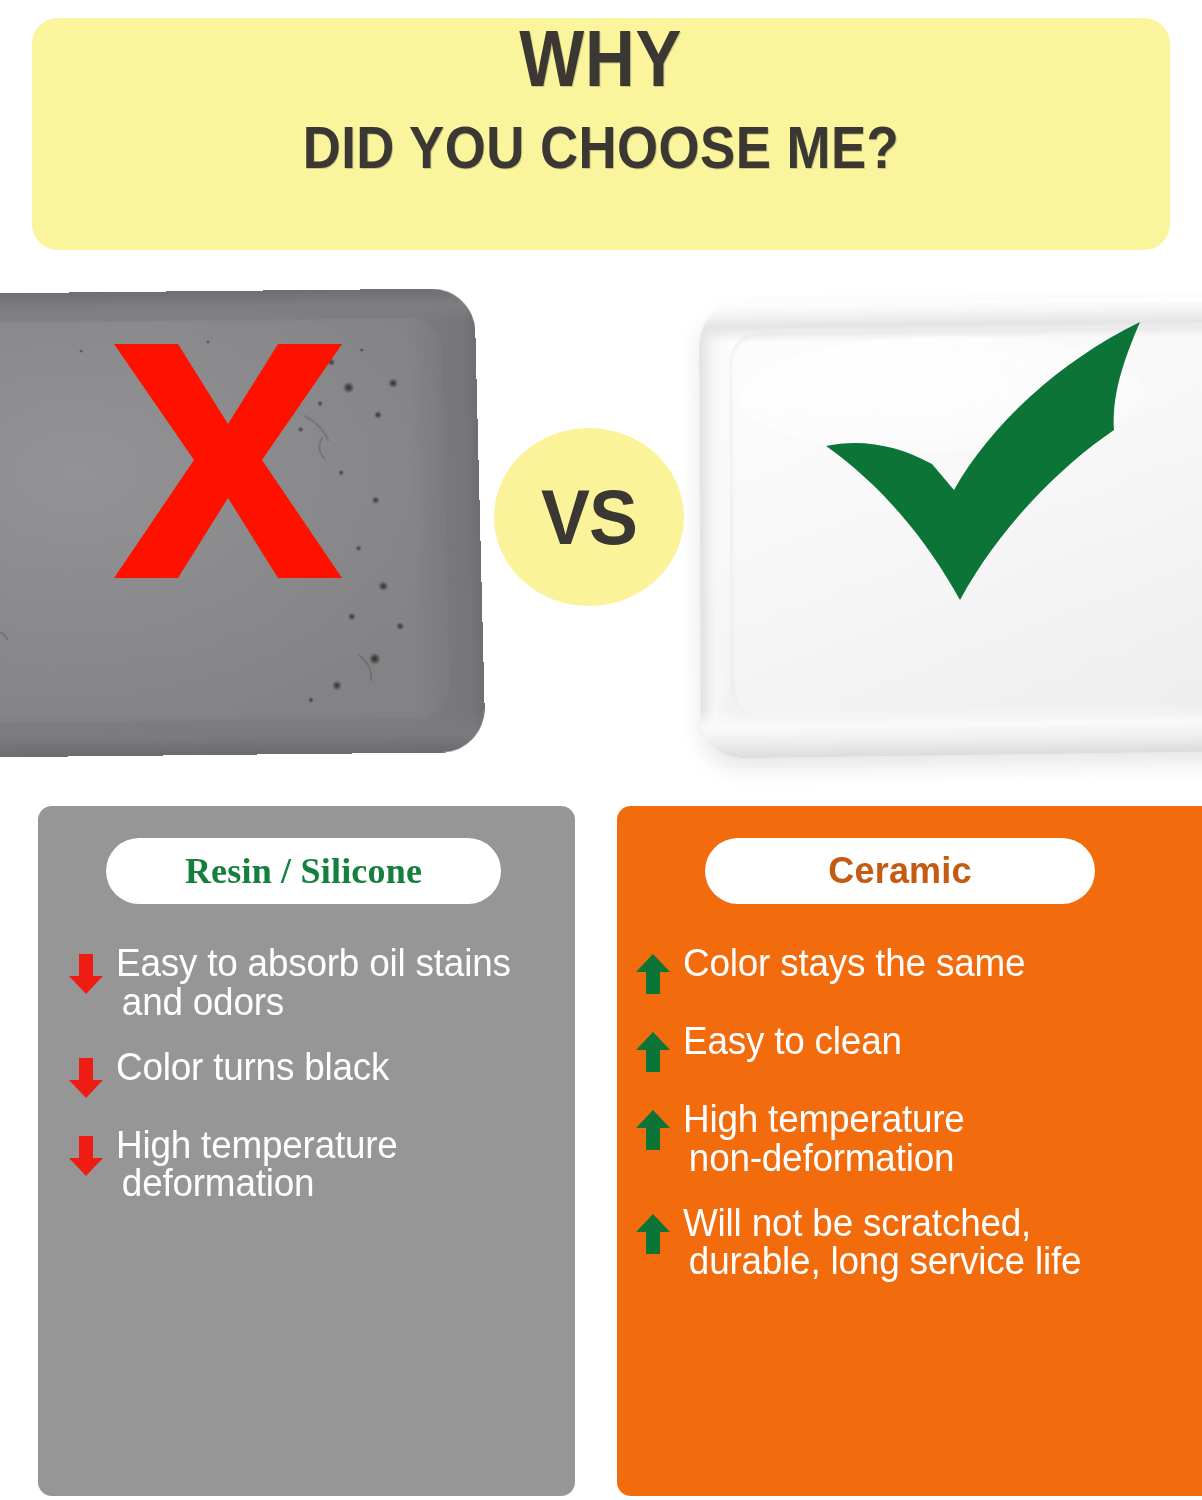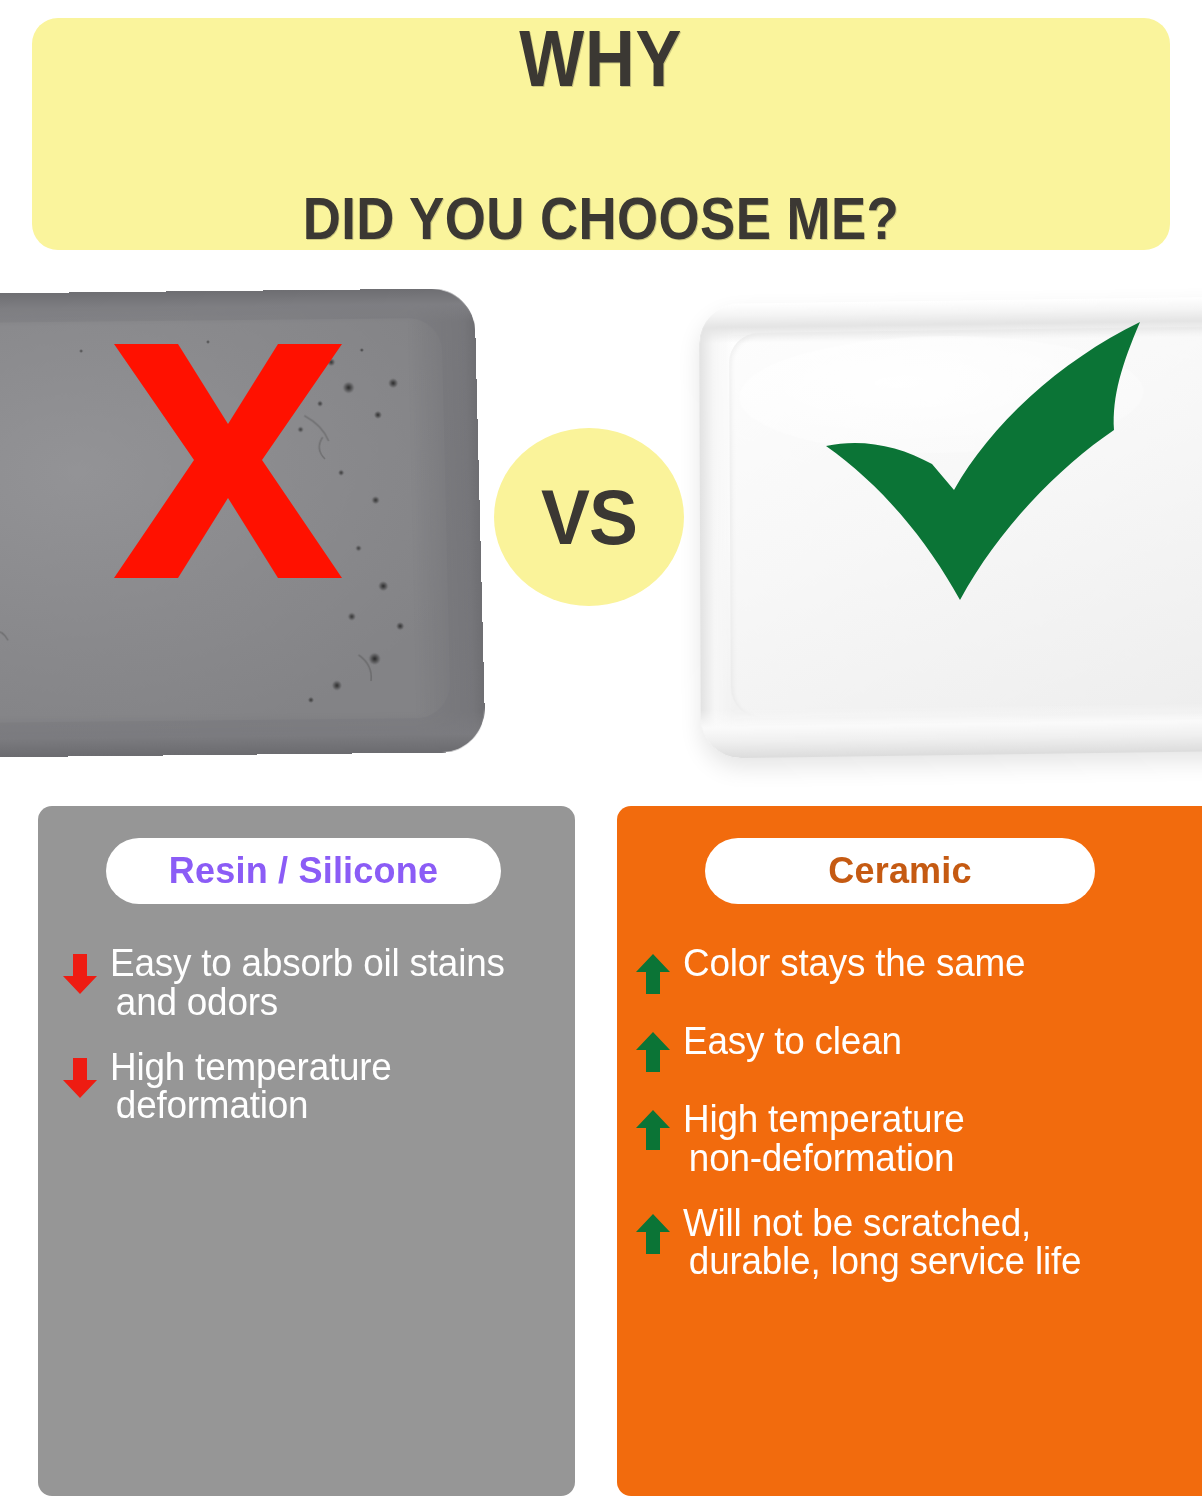--- a/index.html
+++ b/index.html
@@ -24,21 +24,21 @@
     position: absolute;
     left: 32px;
     top: 18px;
     width: 1138px;
     height: 232px;
     background: #FAF49C;
     border-radius: 26px;
     display: flex;
     flex-direction: column;
     align-items: center;
-    justify-content: space-between;
+    justify-content: flex-start;
   }
   .banner-line1 {
     font-size: 80px;
     font-weight: bold;
     color: #3B3833;
     letter-spacing: 1px;
     line-height: 1.02;
     transform: scaleX(0.86);
     text-shadow: 1px 1px 0 rgba(0,0,0,0.18);
   }
@@ -249,37 +249,37 @@
   }
   .pill-right {
     left: 88px;
     width: 390px;
   }
   .pill-label {
     font-size: 36px;
     font-weight: bold;
     letter-spacing: 0.2px;
   }
-  .pill-left .pill-label { color: #8b5cf6; }
+  .pill-left .pill-label { color: #15803d; font-family: Liberation Serif, serif; }
   .pill-right .pill-label { color: #C55A12; }
 
   .feature-list {
     position: absolute;
     top: 138px;
     left: 0;
     right: 0;
     padding: 0;
   }
 
   .feature {
     display: flex;
     align-items: flex-start;
     margin-bottom: 26px;
   }
-  .panel-left .feature  { padding-right: 12px; margin-left: 22px; }
+  .panel-left .feature  { padding-left: 28px; padding-right: 12px; }
   .panel-right .feature { padding-left: 16px; padding-right: 10px; }
 
   .feature-icon {
     flex: 0 0 auto;
     width: 40px;
     height: 44px;
     margin-top: 8px;
     margin-right: 10px;
   }
 
@@ -356,20 +356,28 @@
         <div class="feature">
           <svg class="feature-icon" viewBox="0 0 40 44">
             <polygon points="13,2 27,2 27,24 37,24 20,42 3,24 13,24" fill="#EE1C12"></polygon>
           </svg>
           <div class="feature-text">
             <span>Easy to absorb oil stains</span>
             <span class="l2">and odors</span>
           </div>
         </div>
 
+        <div class="feature">
+          <svg class="feature-icon" viewBox="0 0 40 44">
+            <polygon points="13,2 27,2 27,24 37,24 20,42 3,24 13,24" fill="#EE1C12"></polygon>
+          </svg>
+          <div class="feature-text">
+            <span>Color turns black</span>
+          </div>
+        </div>
 
 
         <div class="feature">
           <svg class="feature-icon" viewBox="0 0 40 44">
             <polygon points="13,2 27,2 27,24 37,24 20,42 3,24 13,24" fill="#EE1C12"></polygon>
           </svg>
           <div class="feature-text">
             <span>High temperature</span>
             <span class="l2">deformation</span>
           </div>

